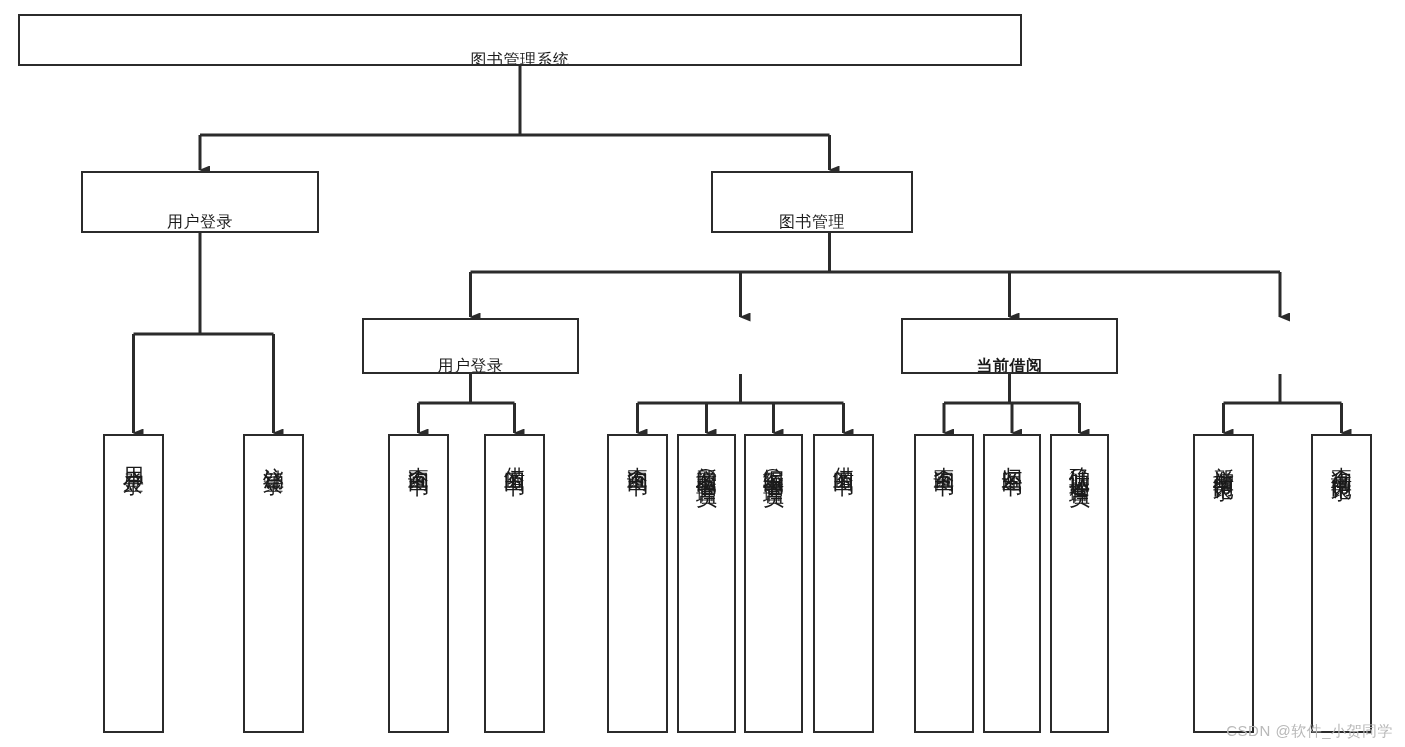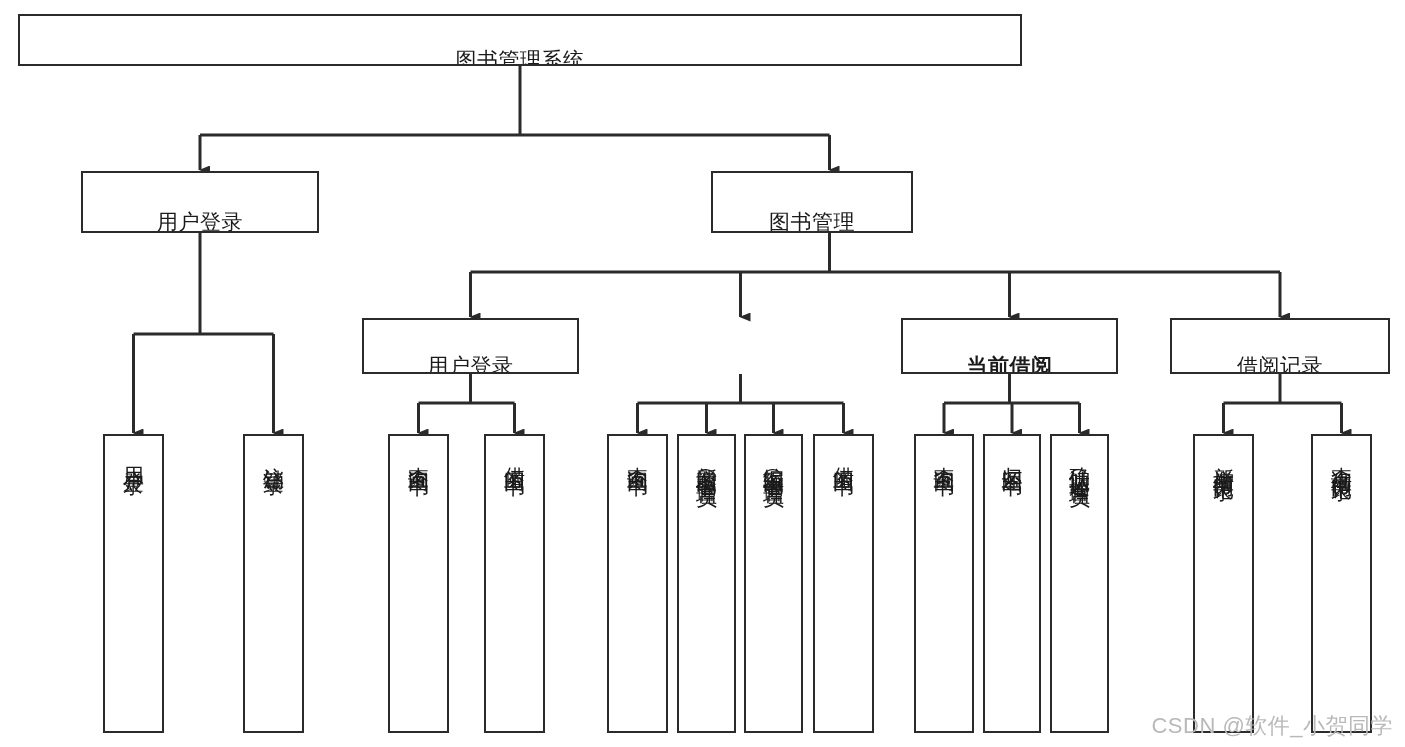--- a/index.html
+++ b/index.html
@@ -36,40 +36,40 @@
     justify-content: center;
     overflow: hidden;
   }
   .node-label {
     color: #1a1a1a;
     line-height: 1.05;
     white-space: nowrap;
     text-align: center;
   }
   .node-h .node-label {
-    font-size: 21px;
+    font-size: 16px;
     letter-spacing: 0.5px;
     margin-top: 41px;
   }
   .node-v {
     align-items: flex-start;
     padding-top: 14px;
   }
   .node-v .node-label {
     writing-mode: vertical-rl;
     text-orientation: upright;
     font-size: 21px;
     letter-spacing: 3px;
     white-space: normal;
   }
   .watermark {
     position: absolute;
     right: 12px;
     bottom: 6px;
-    font-size: 22px;
+    font-size: 15px;
     color: #b9b9b9;
     letter-spacing: 0.5px;
     pointer-events: none;
     white-space: nowrap;
   }
 </style>
 </head>
 <body>
 
 <div id="diagram-root">
@@ -127,23 +127,20 @@
   <div class="node-box node-h" style="left: 711px; top: 171px; width: 202px; height: 62px;">
     <span class="node-label">图书管理</span>
   </div>
 
   <div class="node-box node-h" style="left: 362px; top: 318px; width: 217px; height: 56px;">
     <span class="node-label">用户登录</span>
   </div>
   <div class="node-box node-h" style="left: 901px; top: 318px; width: 217px; height: 56px; font-weight: bold;">
     <span class="node-label">当前借阅</span>
   </div>
-  <div class="node-box node-h" style="left: 1170px; top: 318px; width: 220px; height: 56px;">
-    <span class="node-label">借阅记录</span>
-  </div>
 
   <div class="node-box node-v" style="left: 103px; top: 434px; width: 61px; height: 299px;">
     <span class="node-label">用户登录</span>
   </div>
   <div class="node-box node-v" style="left: 243px; top: 434px; width: 61px; height: 299px;">
     <span class="node-label">注销登录</span>
   </div>
   <div class="node-box node-v" style="left: 388px; top: 434px; width: 61px; height: 299px;">
     <span class="node-label">查询图书</span>
   </div>

